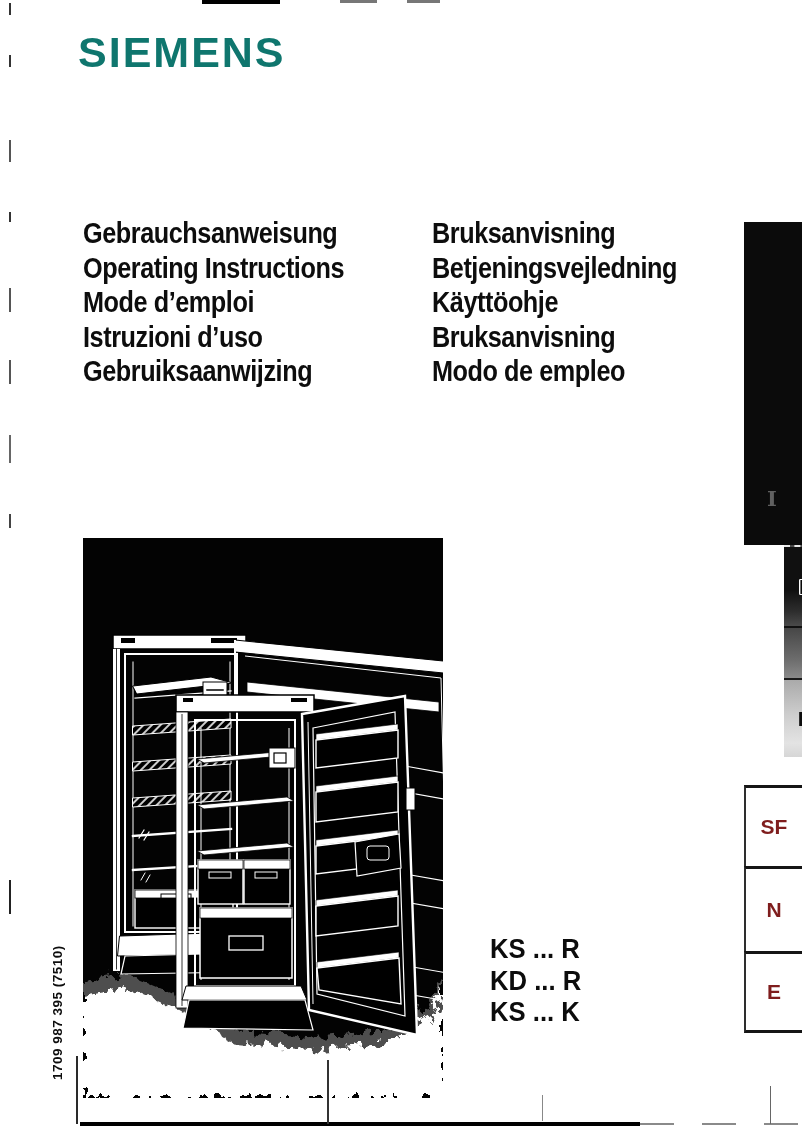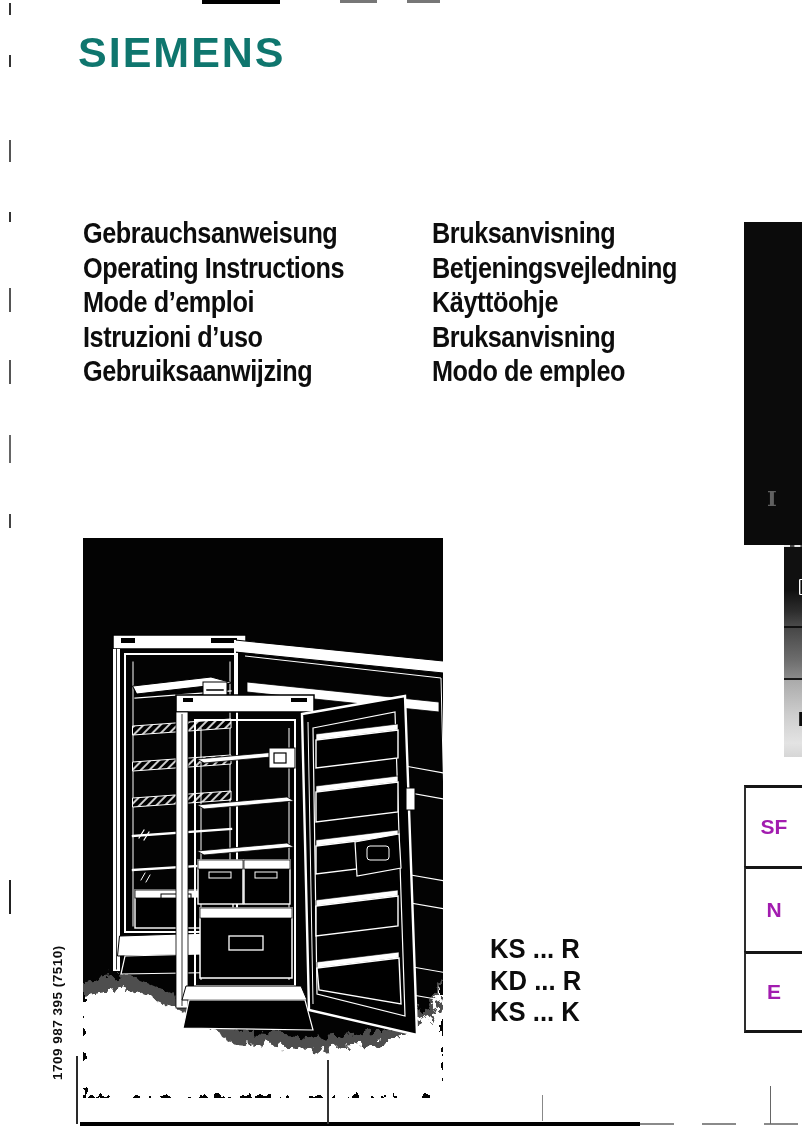--- a/index.html
+++ b/index.html
@@ -74,21 +74,21 @@
     border-top:2px dashed #e8e8e8;color:#0a0a0a;
     text-shadow:-1.3px 0 #fff,1.3px 0 #fff,0 -1.3px #fff,0 1.3px #fff,
                 -1px -1px #fff,1px 1px #fff,-1px 1px #fff,1px -1px #fff;}
   .tab-s{top:404px;height:80px;
     background:linear-gradient(180deg,#474747,#6c6c6c 40%,#9c9c9c 78%,#8d8d8d);
     border-top:2px solid #111;color:#0d0d0d;
     text-shadow:0 0 3px #fff,0 0 2px #fff;}
   .tab-dk{top:456px;height:79px;
     background:linear-gradient(180deg,#aaaaaa,#cdcdcd 45%,#e3e3e3 82%,#d6d6d6);
     border-top:2px solid #1a1a1a;color:#0d0d0d;}
-  .tab-white{background:#fff;border-top:3px solid #151515;border-left:2px solid #2e2e2e;color:#a21caf;}
+  .tab-white{background:#fff;border-top:3px solid #151515;border-left:2px solid #2e2e2e;color:#7f1d1d;}
   .tab-sf{top:563px;height:81px;}
   .tab-n{top:644px;height:85px;}
   .tab-e{top:729px;height:82px;border-bottom:3px solid #151515;}
 </style>
 </head>
 <body>
 
 <div class="top-mark" style="left:202px;width:78px;height:4px;"></div>
 <div class="top-mark" style="left:340px;width:37px;height:3px;background:#777;"></div>
 <div class="top-mark" style="left:407px;width:33px;height:3px;background:#777;"></div>

